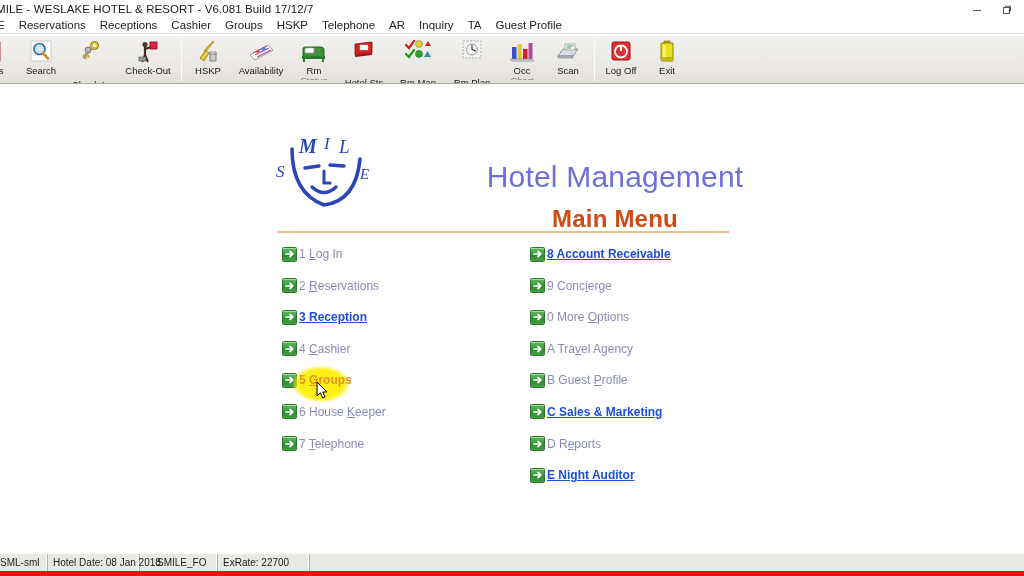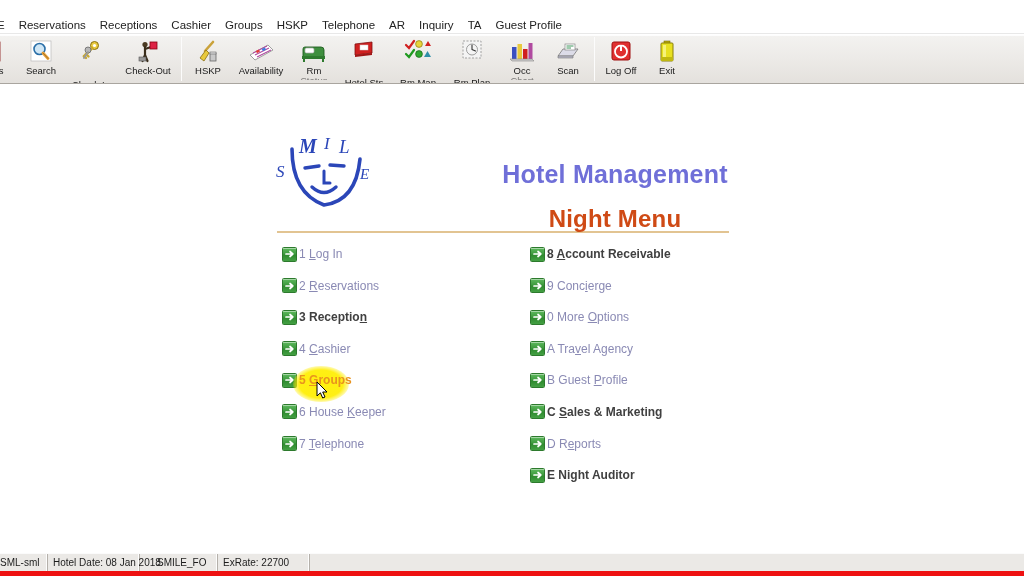--- a/index.html
+++ b/index.html
@@ -118,21 +118,21 @@
   
   .logo {
     position: absolute; left: 272px; top: 50px;
     width: 120px; height: 85px;
   }
 
   
   .title-hm {
     position: absolute; left: 470px; top: 75px;
     width: 290px; text-align: center;
-    font-size: 25px; font-weight: bold;
+    font-size: 30px; font-weight: normal;
     color: #6f6fd8;
     letter-spacing: 0.2px;
   }
   .title-mm {
     position: absolute; left: 470px; top: 120px;
     width: 290px; text-align: center;
     font-size: 24px; font-weight: bold;
     color: #cf4a15;
     letter-spacing: 0.2px;
     z-index: 3;
@@ -166,21 +166,21 @@
     box-shadow: inset 0 1px 0 rgba(255,255,255,0.45);
   }
   .arrow-ico svg { display: block; }
   .mlabel {
     font-size: 12px;
     color: #8a8ab4;
     margin-left: 2px;
     white-space: nowrap;
     line-height: 16px;
   }
-  .mlabel.bold { font-weight: bold; color: #404040; }
+  .mlabel.bold { font-weight: bold; color: #1d4ed8; text-decoration: underline; }
   .mlabel u { text-decoration: underline; text-underline-offset: 1px; }
   .mlabel.hot { color: #e8931f; font-weight: bold; }
 
   
   .clickblob {
     position: absolute;
     left: 293px; top: 366px;
     width: 56px; height: 36px;
     border-radius: 50%;
     background: radial-gradient(ellipse at center, rgba(255,238,0,0.95) 0%, rgba(255,238,0,0.92) 55%, rgba(255,238,0,0.0) 78%);
@@ -229,20 +229,36 @@
     position: absolute; left: 0; top: 571px;
     width: 1024px; height: 5px;
     background: #ee1111;
   }
 </style>
 </head>
 <body>
 
 <div id="app">
 
+  <div class="titlebar">
+    <div class="titlebar-text">MILE - WESLAKE HOTEL &amp; RESORT - V6.081 Build 17/12/7</div>
+    <div class="winbtns">
+      <div class="winbtn">
+        <svg width="12" height="12" viewBox="0 0 12 12">
+          <rect x="2" y="6" width="8" height="1" fill="#555"></rect>
+        </svg>
+      </div>
+      <div class="winbtn">
+        <svg width="12" height="12" viewBox="0 0 12 12">
+          <rect x="2.5" y="3.5" width="6" height="6" fill="none" stroke="#555" stroke-width="1"></rect>
+          <path d="M4.5 3.2 V2.2 H9.5 V7.2 H8.6" fill="none" stroke="#555" stroke-width="1"></path>
+        </svg>
+      </div>
+    </div>
+  </div>
 
   <div class="menubar">
     <div class="menuitem">E</div>
     <div class="menuitem">Reservations</div>
     <div class="menuitem">Receptions</div>
     <div class="menuitem">Cashier</div>
     <div class="menuitem">Groups</div>
     <div class="menuitem">HSKP</div>
     <div class="menuitem">Telephone</div>
     <div class="menuitem">AR</div>
@@ -444,21 +460,21 @@
         <text x="4" y="42" font-family="Liberation Serif, serif" font-size="17" font-style="italic" fill="#2b46b8">S</text>
         <text x="27" y="18" font-family="Liberation Serif, serif" font-size="20" font-style="italic" font-weight="bold" fill="#2b46b8">M</text>
         <text x="52" y="14" font-family="Liberation Serif, serif" font-size="17" font-style="italic" fill="#2b46b8">I</text>
         <text x="67" y="18" font-family="Liberation Serif, serif" font-size="19" font-style="italic" fill="#2b46b8">L</text>
         <text x="88" y="44" font-family="Liberation Serif, serif" font-size="15" font-style="italic" fill="#2b46b8">E</text>
       </svg>
     </div>
 
     <div class="title-hm">Hotel Management</div>
     <div class="divider"></div>
-    <div class="title-mm">Night Menu</div>
+    <div class="title-mm">Main Menu</div>
 
     <div class="col col-left">
 
       <div class="mrow">
         <span class="arrow-ico">
           <svg width="10" height="10" viewBox="0 0 10 10">
               <path d="M1 5 H7 M5 2.5 L7.8 5 L5 7.5" stroke="#fff" stroke-width="1.7" fill="none" stroke-linecap="round" stroke-linejoin="round"></path>
             </svg>
         </span>
         <span class="mlabel"><span>1</span> <u>L</u>og In</span>

